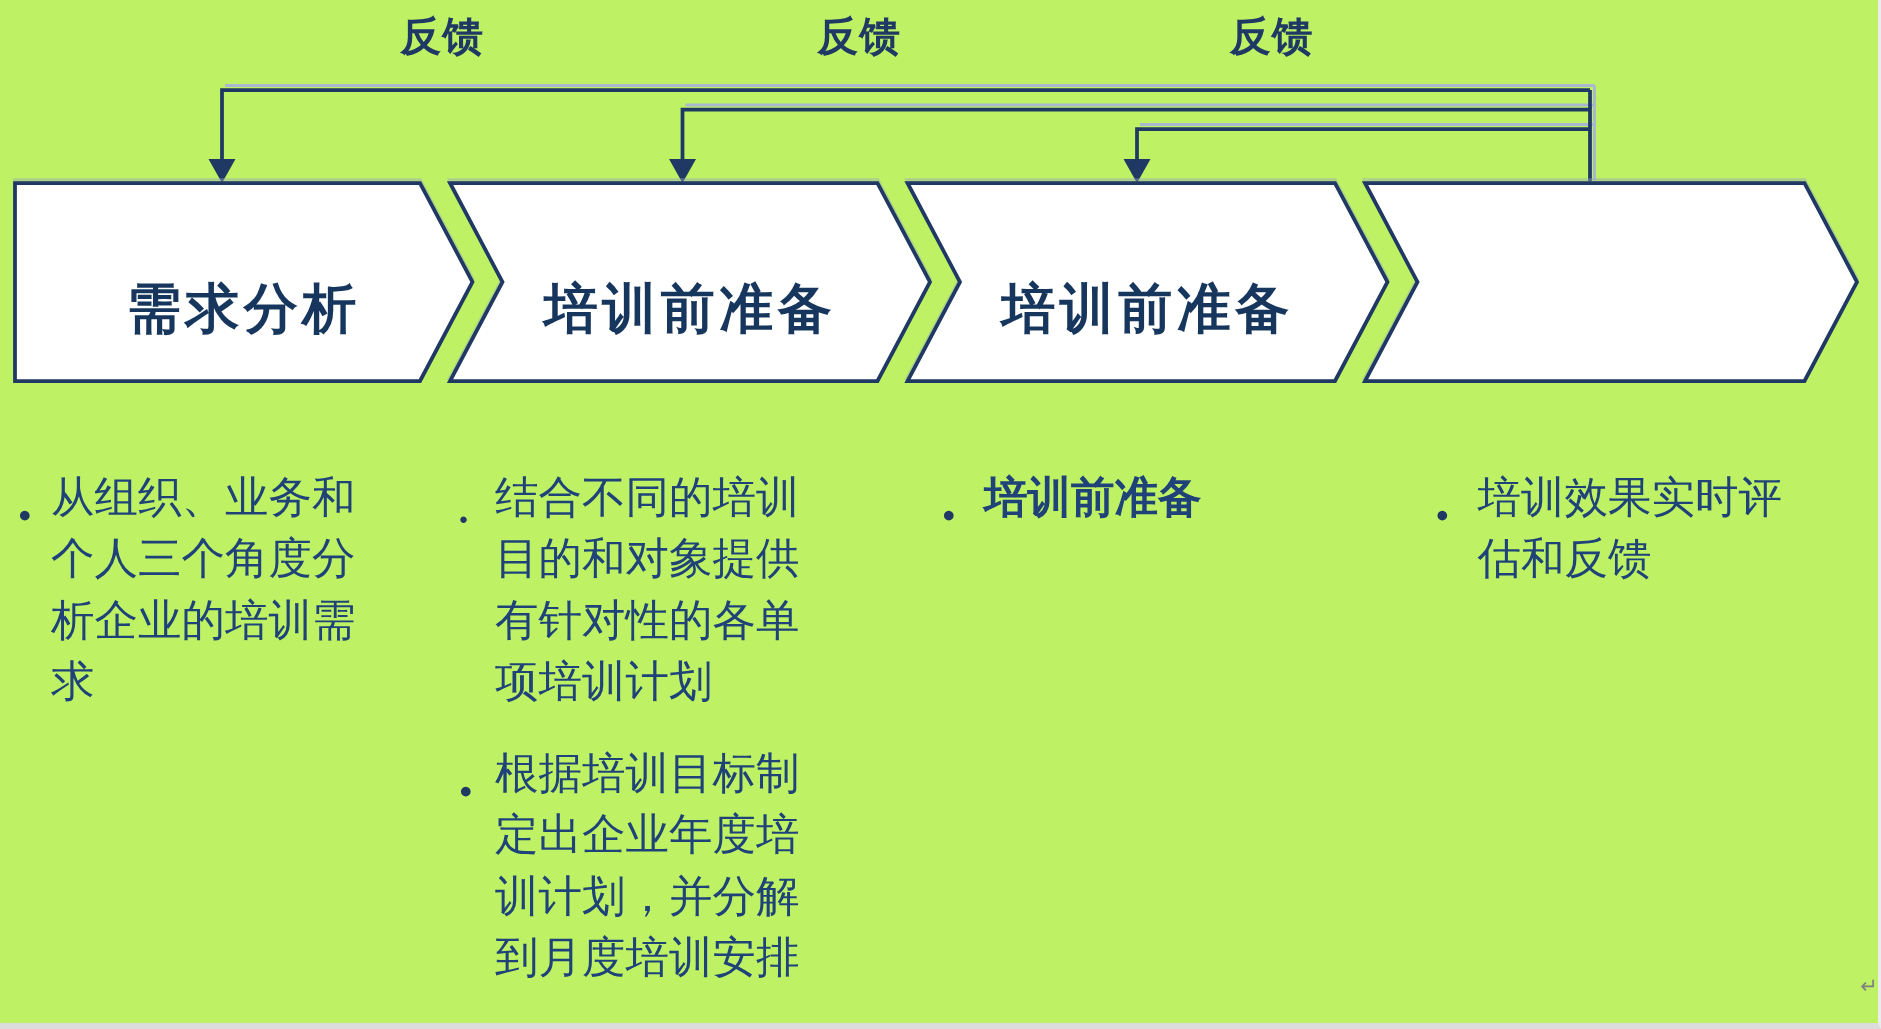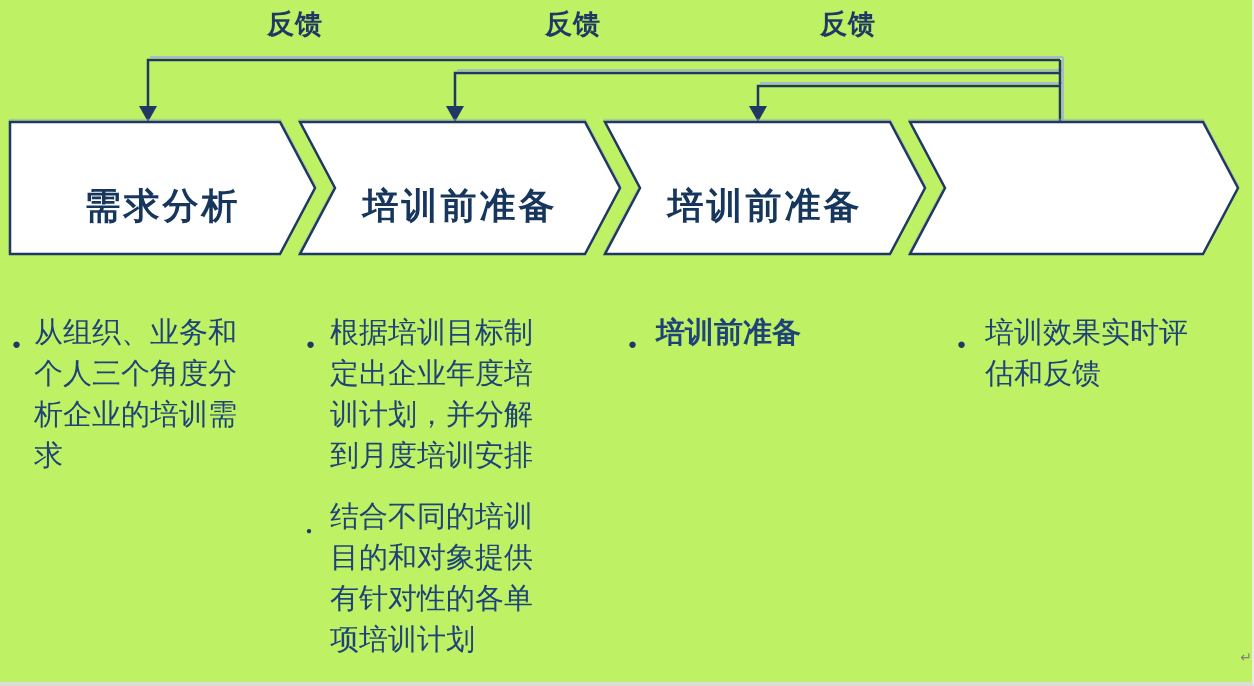--- a/index.html
+++ b/index.html
@@ -82,25 +82,25 @@
   <div class="stage-title" style="left:300px;width:320px;">培训前准备</div>
   <div class="stage-title" style="left:605px;width:320px;">培训前准备</div>
 
   <div class="col c1" style="left:8px;width:238px;">
     <div class="li">
       <span>从组织、业务和个人三个角度分析企业的培训需求</span>
     </div>
   </div>
 
   <div class="col c2" style="left:302px;width:242px;">
+    <div class="li small-dot">
+      <span>结合不同的培训目的和对象提供有针对性的各单项培训计划</span>
+    </div>
     <div class="li">
       <span>根据培训目标制定出企业年度培训计划，并分解到月度培训安排</span>
-    </div>
-    <div class="li small-dot">
-      <span>结合不同的培训目的和对象提供有针对性的各单项培训计划</span>
     </div>
   </div>
 
   <div class="col c3" style="left:618px;width:252px;">
     <div class="li">
       <span>培训前准备</span>
     </div>
   </div>
 
   <div class="col c4" style="left:943px;width:258px;">

